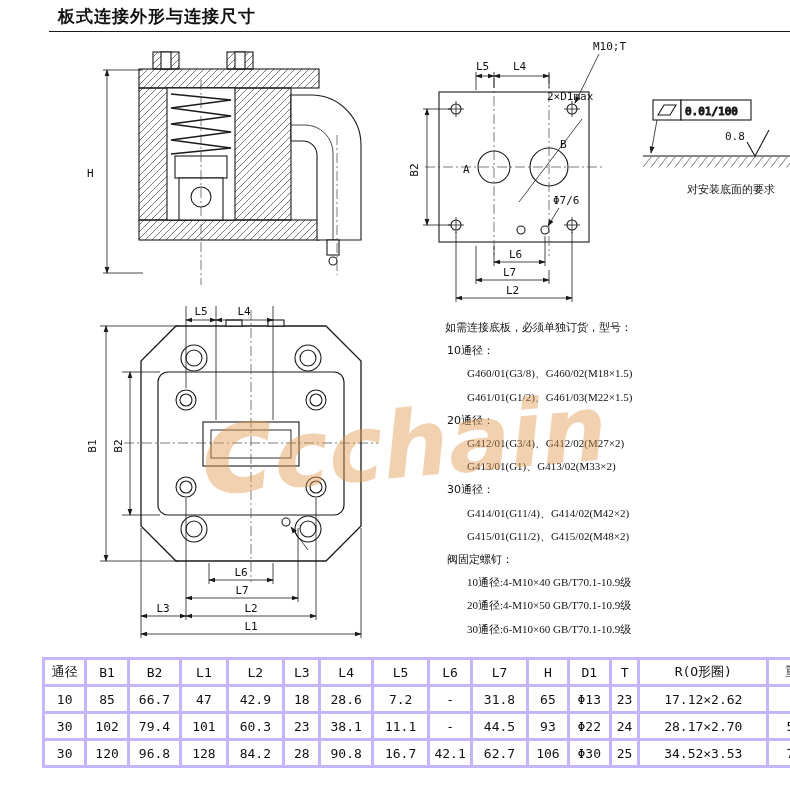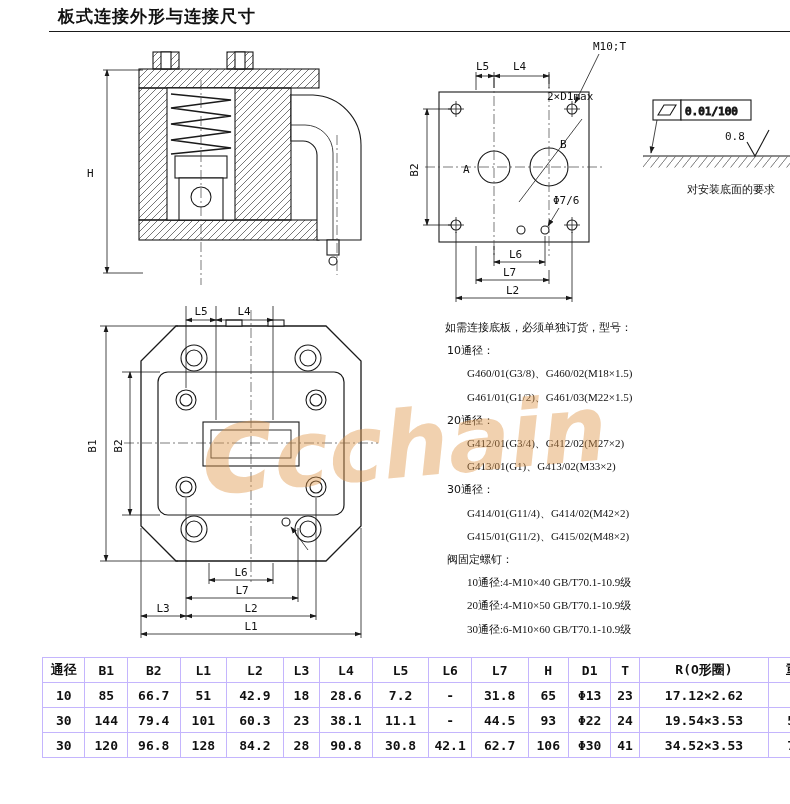--- a/index.html
+++ b/index.html
@@ -13,22 +13,22 @@
   .lines,.thin{stroke:#1a1a1a;fill:none;}
   .thin{stroke-width:0.8;}
   .lines{stroke-width:1.1;}
   .cl{stroke:#444;stroke-width:0.7;fill:none;stroke-dasharray:10 3 2 3;}
   .order-block{position:absolute;left:404px;top:316px;width:386px;font-size:11px;line-height:23.2px;}
   .order-block .code{font-family:Liberation Serif, serif;padding-left:22px;white-space:nowrap;}
   .order-block .h{padding-left:2px;}
   .order-block .intro{padding-left:0;}
   .spec-table{position:absolute;left:1px;top:657px;width:788px;border-collapse:collapse;
       table-layout:fixed;font-family:"DejaVu Sans Mono","DejaVu Sans",monospace;font-size:13px;}
-  .spec-table th,.spec-table td{border:1px solid #c4b5fd;text-align:center;padding:2px 0;
-      font-weight:bold;height:20px;overflow:hidden;white-space:nowrap;}
+  .spec-table th,.spec-table td{border:3px solid #c4b5fd;text-align:center;padding:2px 0;
+      font-weight:normal;height:20px;overflow:hidden;white-space:nowrap;}
   .watermark{position:absolute;left:158px;top:362px;font-size:92px;font-style:italic;font-weight:bold;
       color:rgba(224,152,78,0.45);transform:rotate(-5deg);pointer-events:none;z-index:4;
       font-family:"DejaVu Sans",sans-serif;}
   .watermark::first-letter{font-size:1.35em;}
 </style>
 </head>
 <body>
 
 <div class="page">
 
@@ -284,64 +284,64 @@
           <th>T</th>
           <th>R(O形圈)</th>
           <th>重量</th>
         </tr>
     </thead>
     <tbody>
         <tr>
           <td>10</td>
           <td>85</td>
           <td>66.7</td>
-          <td>51</td>
+          <td>47</td>
           <td>42.9</td>
           <td>18</td>
           <td>28.6</td>
           <td>7.2</td>
           <td>-</td>
           <td>31.8</td>
           <td>65</td>
           <td>Φ13</td>
           <td>23</td>
           <td>17.12×2.62</td>
           <td>2</td>
         </tr>
         <tr>
           <td>30</td>
-          <td>144</td>
+          <td>102</td>
           <td>79.4</td>
           <td>101</td>
           <td>60.3</td>
           <td>23</td>
           <td>38.1</td>
           <td>11.1</td>
           <td>-</td>
           <td>44.5</td>
           <td>93</td>
           <td>Φ22</td>
           <td>24</td>
-          <td>19.54×3.53</td>
+          <td>28.17×2.70</td>
           <td>5.1</td>
         </tr>
         <tr>
           <td>30</td>
           <td>120</td>
           <td>96.8</td>
           <td>128</td>
           <td>84.2</td>
           <td>28</td>
           <td>90.8</td>
-          <td>30.8</td>
+          <td>16.7</td>
           <td>42.1</td>
           <td>62.7</td>
           <td>106</td>
           <td>Φ30</td>
-          <td>41</td>
+          <td>25</td>
           <td>34.52×3.53</td>
           <td>7.7</td>
         </tr>
       </tbody>
   </table>
 
   <div class="watermark">ccchain</div>
 
 </div>
 

